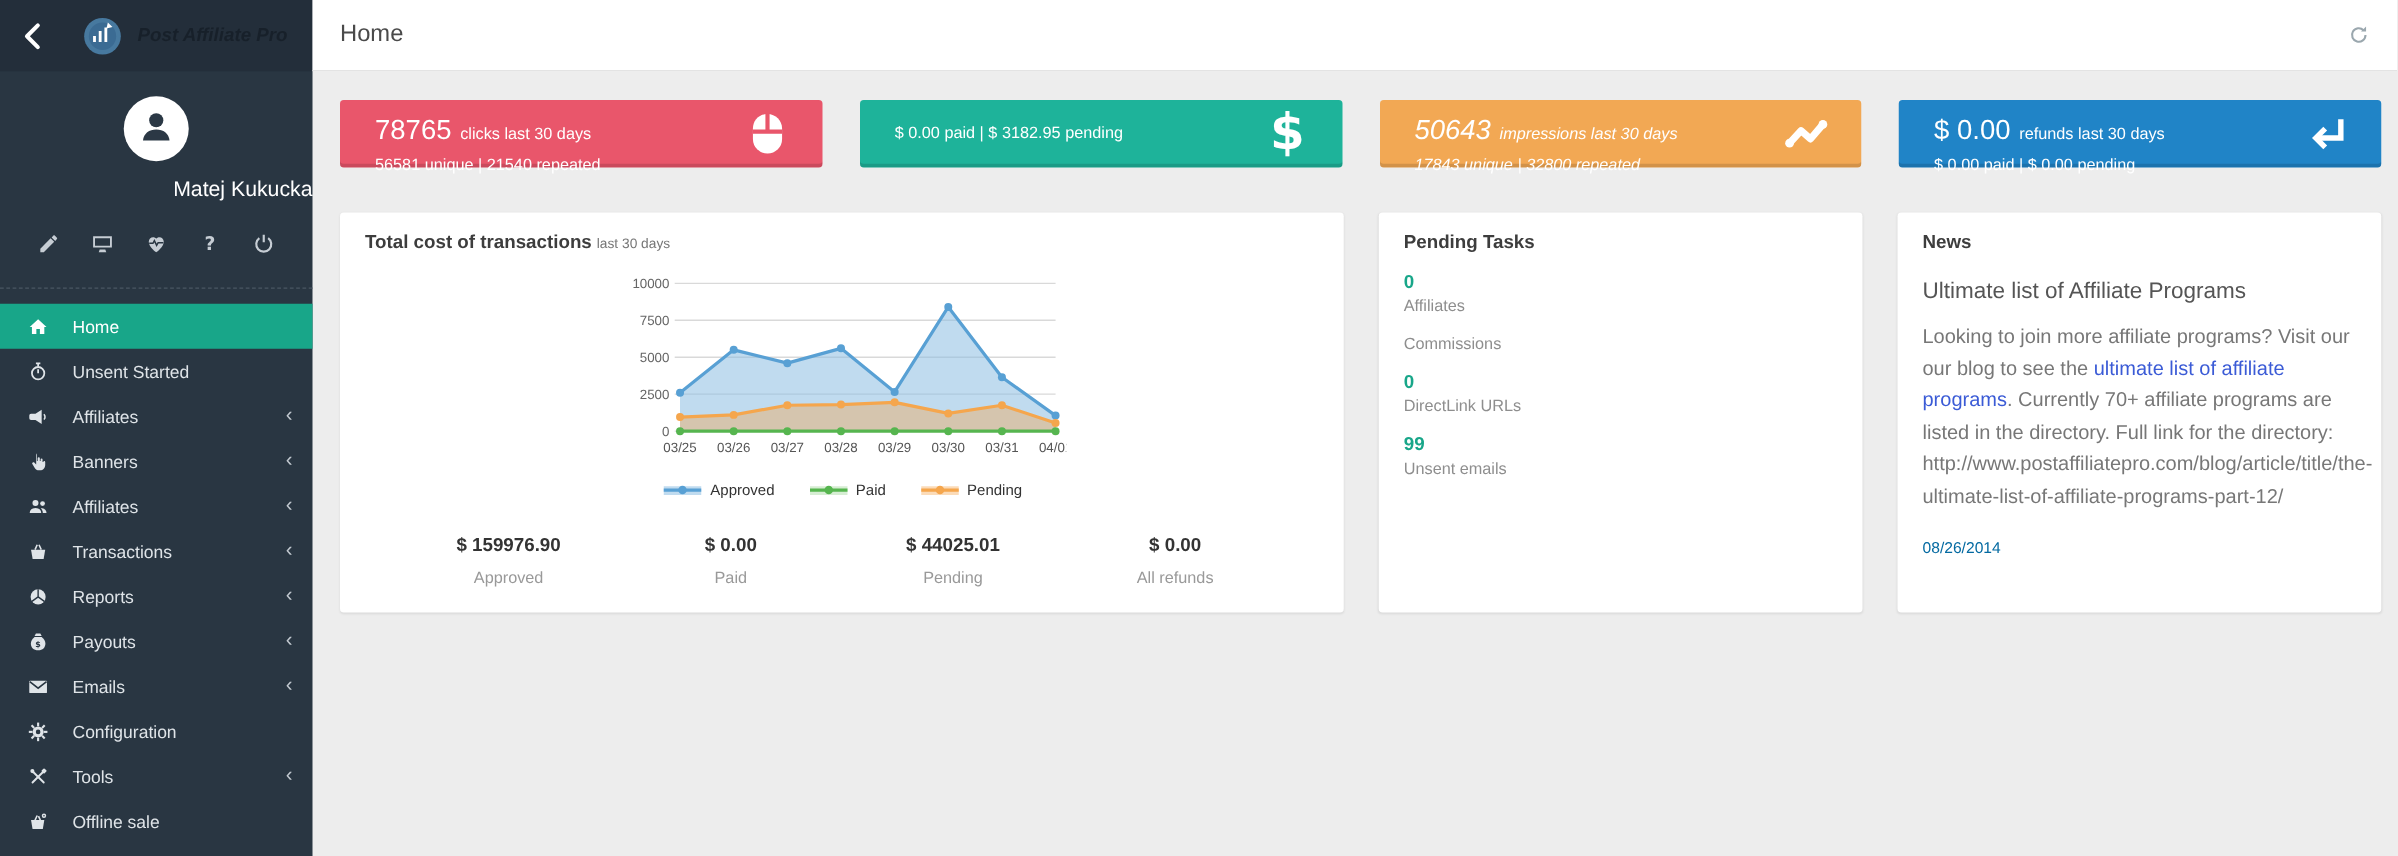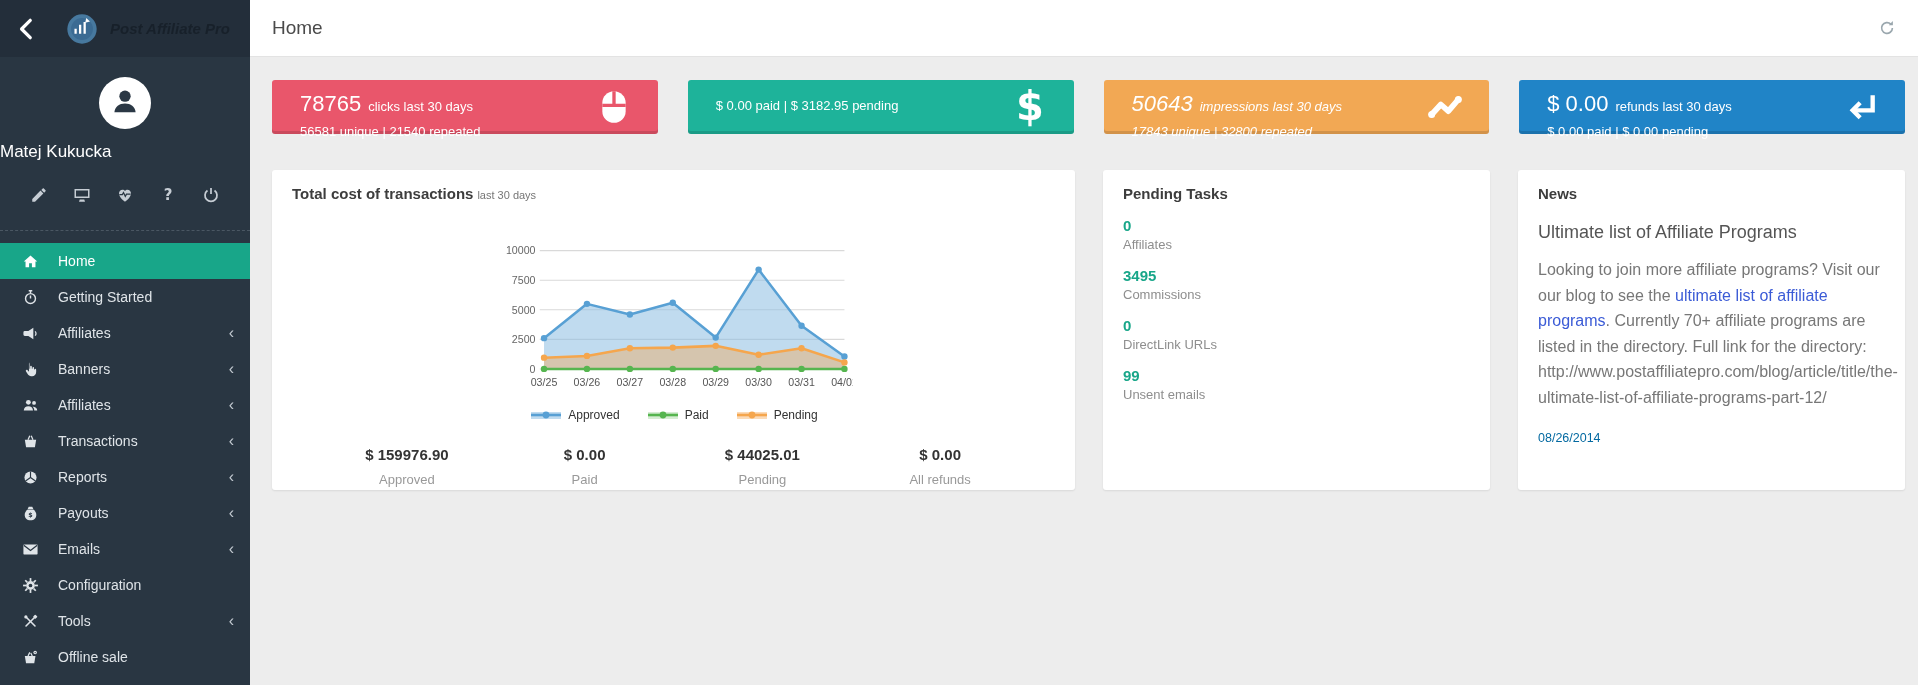--- a/index.html
+++ b/index.html
@@ -7,21 +7,21 @@
   .app { position:relative; width:1918px; height:685px; background:#ededed; overflow:hidden; }
 
   
   .sidebar { position:absolute; left:0; top:0; width:250px; height:685px; background:#293642; --bg:#293642; color:#dfe4e8; }
   .sidebar-top { height:57px; background:#232e3a; display:flex; align-items:center; padding:0 14px; gap:12px; }
   .back-btn { width:26px; height:26px; color:#fff; cursor:pointer; flex:0 0 auto; }
   .back-btn svg { width:26px; height:26px; }
   .logo-mark { width:32px; height:32px; flex:0 0 auto; margin-left:14px; }
   .logo-mark svg { width:32px; height:32px; }
   .logo-text { font-size:15px; font-weight:bold; font-style:italic; color:rgba(15,22,30,0.55); white-space:nowrap; }
-  .profile { text-align:left; padding-top:20px; }
+  .profile { text-align:right; padding-top:20px; }
   .avatar { width:52px; height:52px; background:#fff; border-radius:50%; margin:0 auto; display:flex; align-items:center; justify-content:center; color:#2b3845; }
   .avatar svg { width:34px; height:34px; }
   .user-name { margin-top:13px; font-size:17px; color:#fff; }
   .quick-icons { display:flex; justify-content:space-between; align-items:center; padding:24px 30px 18px 30px; color:#c6cdd4; }
   .qi { width:18px; height:18px; cursor:pointer; }
   .qi svg { width:18px; height:18px; }
   .sidebar-divider { border:none; border-top:1px dashed #4a5763; margin:8px 0 12px 0; }
   .menu { list-style:none; }
   .menu-item { height:36px; display:flex; align-items:center; padding:0 16px 0 20px; font-size:14px; color:#dfe4e8; cursor:pointer; }
   .menu-item.active { background:#18a689; --bg:#18a689; color:#fff; }
@@ -40,21 +40,21 @@
   .cards-row { position:absolute; left:22px; top:80px; width:1633px; display:flex; gap:30px; }
   .stat-card { flex:1; height:54px; border-radius:3px; color:#fff; padding:11px 28px; position:relative; box-shadow:inset 0 -3px 0 rgba(0,0,0,0.13); }
   .stat-line1 { display:flex; align-items:baseline; gap:7px; white-space:nowrap; }
   .stat-value { font-size:22px; }
   .stat-label { font-size:13px; }
   .stat-sub { font-size:13px; margin-top:7px; }
   .stat-icon { position:absolute; right:24px; top:50%; transform:translateY(-50%); width:40px; height:40px; }
   .stat-icon svg { width:40px; height:40px; }
 
   
-  .panel { position:absolute; top:170px; height:320px; background:#fff; border-radius:3px; box-shadow:0 1px 2px rgba(0,0,0,0.09); padding:15px 20px;gap:24px; }
+  .panel { position:absolute; top:170px; height:320px; background:#fff; border-radius:3px; box-shadow:0 1px 2px rgba(0,0,0,0.09); padding:15px 20px; }
   .panel-title { font-size:15px; font-weight:bold; color:#3d3d3d; }
   .panel-title .muted { font-size:11px; font-weight:normal; color:#767676; margin-left:4px; }
   #chart-panel { left:22px; width:803px; display:flex; flex-direction:column; }
   .chart-wrap { width:358px; margin:14px auto 0 auto; }
   #chart-legend { display:flex; justify-content:center; gap:26px; margin-top:2px; }
   .legend-item { display:flex; align-items:center; gap:5px; font-size:12px; color:#333; }
   .totals-row { display:flex; margin-top:auto; padding:0 26px 6px 26px; }
   .total-col { flex:1; text-align:center; }
   .total-value { font-size:15px; font-weight:bold; color:#333; }
   .total-label { font-size:13px; color:#999; margin-top:9px; }
@@ -127,21 +127,21 @@
           </span>
           <span class="mi-label">Home</span>
         </li>
         <li class="menu-item">
           <span class="mi-icon">
             <svg viewBox="0 0 24 24">
               <circle cx="12" cy="13.5" r="7" fill="none" stroke="currentColor" stroke-width="2"></circle>
               <path stroke="currentColor" stroke-width="2" fill="none" d="M12 13.5V9M9.5 2.5h5M12 2.5v3.2"></path>
             </svg>
           </span>
-          <span class="mi-label">Getting Started</span>
+          <span class="mi-label">Unsent Started</span>
         </li>
         <li class="menu-item">
           <span class="mi-icon">
             <svg viewBox="0 0 24 24">
               <path fill="currentColor" d="M16 4v16l-7-4.5H4a2 2 0 0 1-2-2v-3a2 2 0 0 1 2-2h5L16 4z"></path>
               <path fill="none" stroke="currentColor" stroke-width="1.8" d="M18.5 9a4.2 4.2 0 0 1 0 6"></path>
             </svg>
           </span>
           <span class="mi-label">Affiliates</span>
           <span class="mi-chevron">‹</span>
@@ -410,21 +410,20 @@
     </div>
 
     <div class="panel" id="pending-panel">
       <div class="panel-title">Pending Tasks</div>
       <div id="tasks-list">
           <div class="task">
             <div class="task-count">0</div>
             <div class="task-label">Affiliates</div>
           </div>
           <div class="task">
-            <div class="task-count">3495</div>
             <div class="task-label">Commissions</div>
           </div>
           <div class="task">
             <div class="task-count">0</div>
             <div class="task-label">DirectLink URLs</div>
           </div>
           <div class="task">
             <div class="task-count">99</div>
             <div class="task-label">Unsent emails</div>
           </div>

